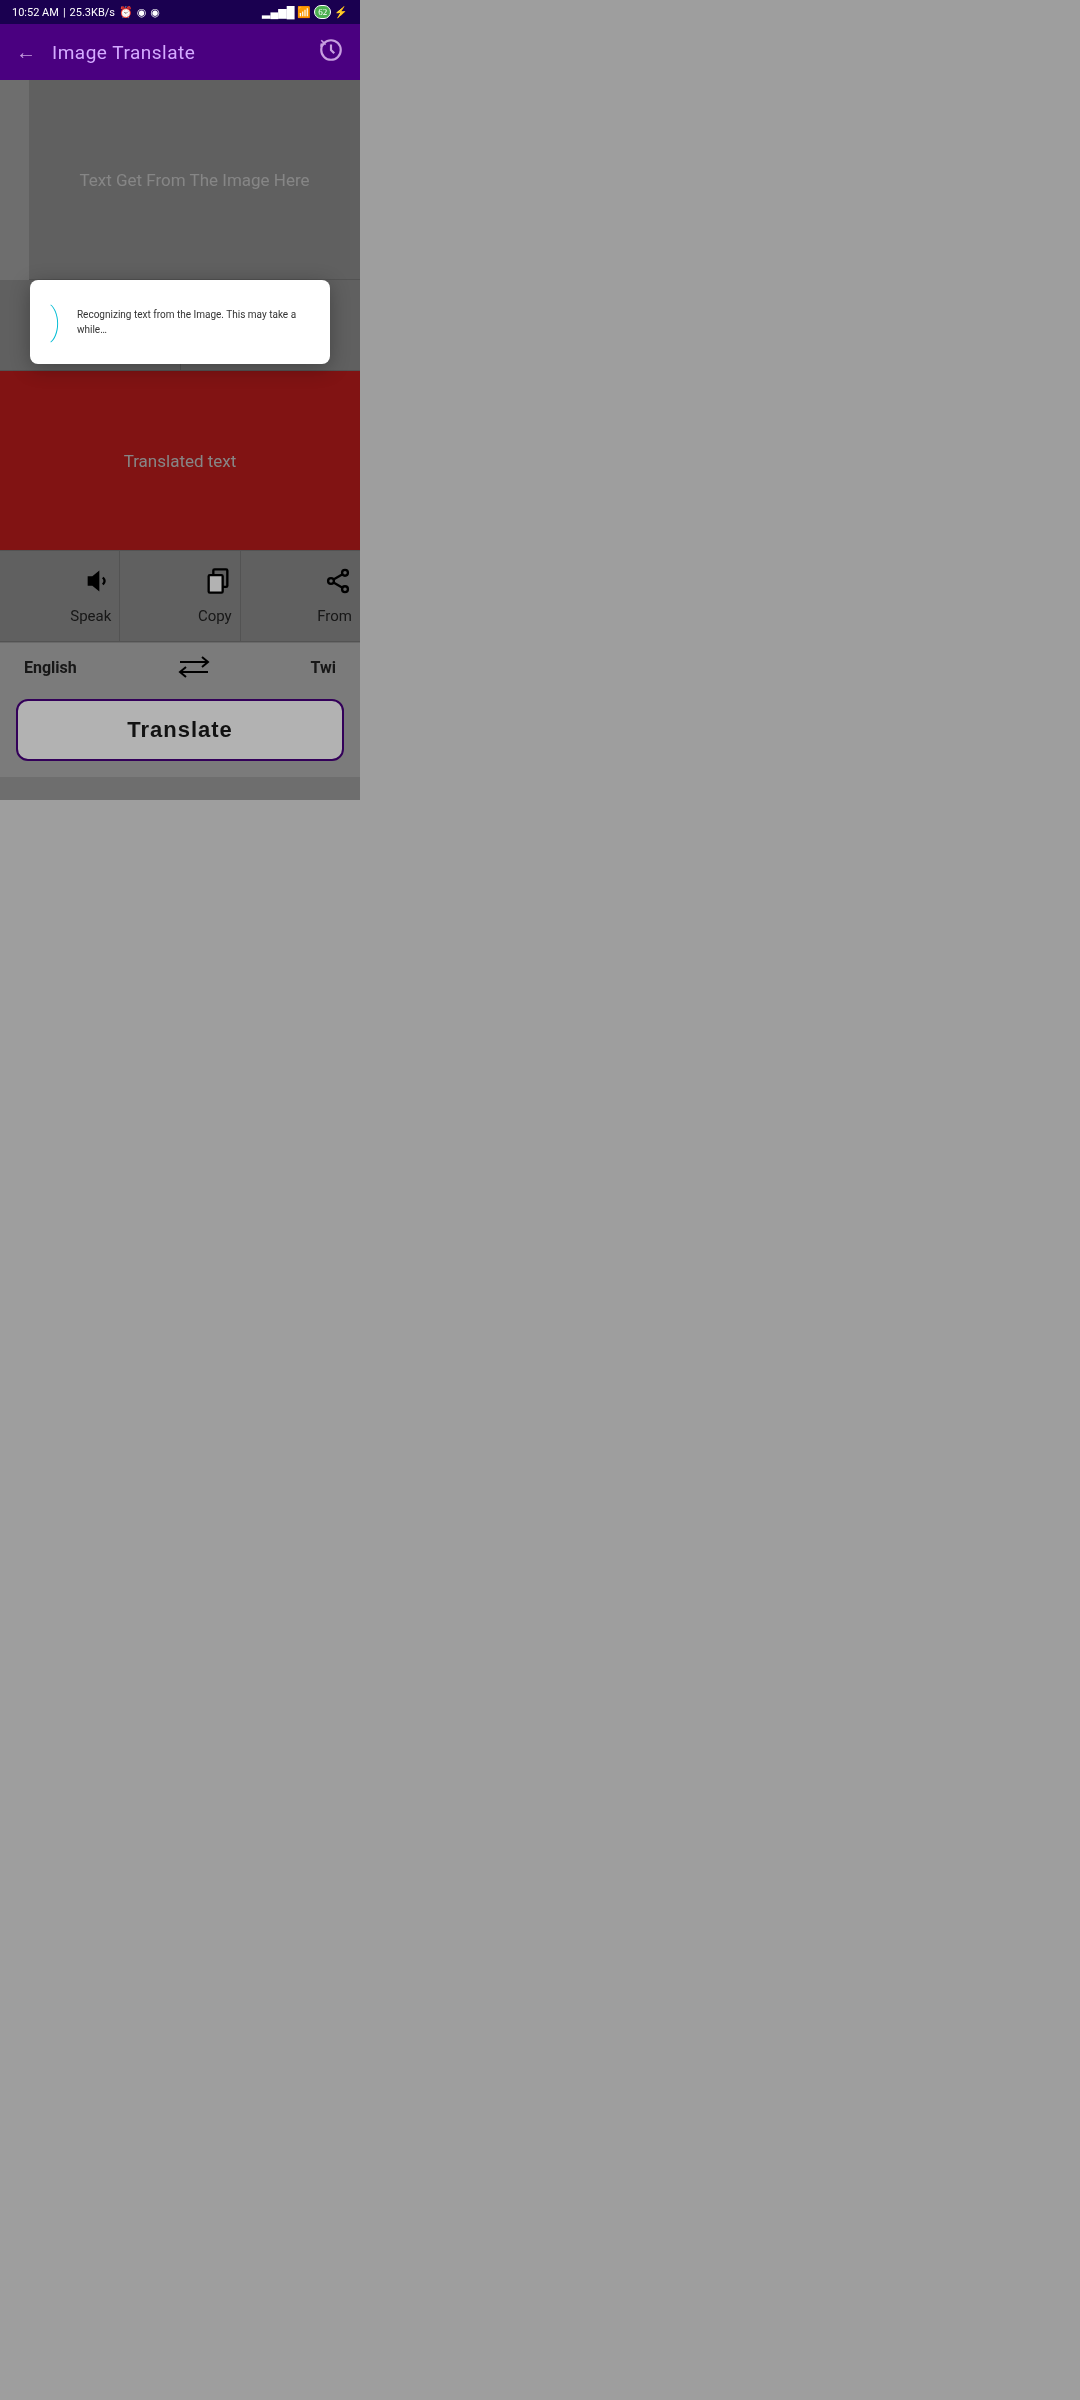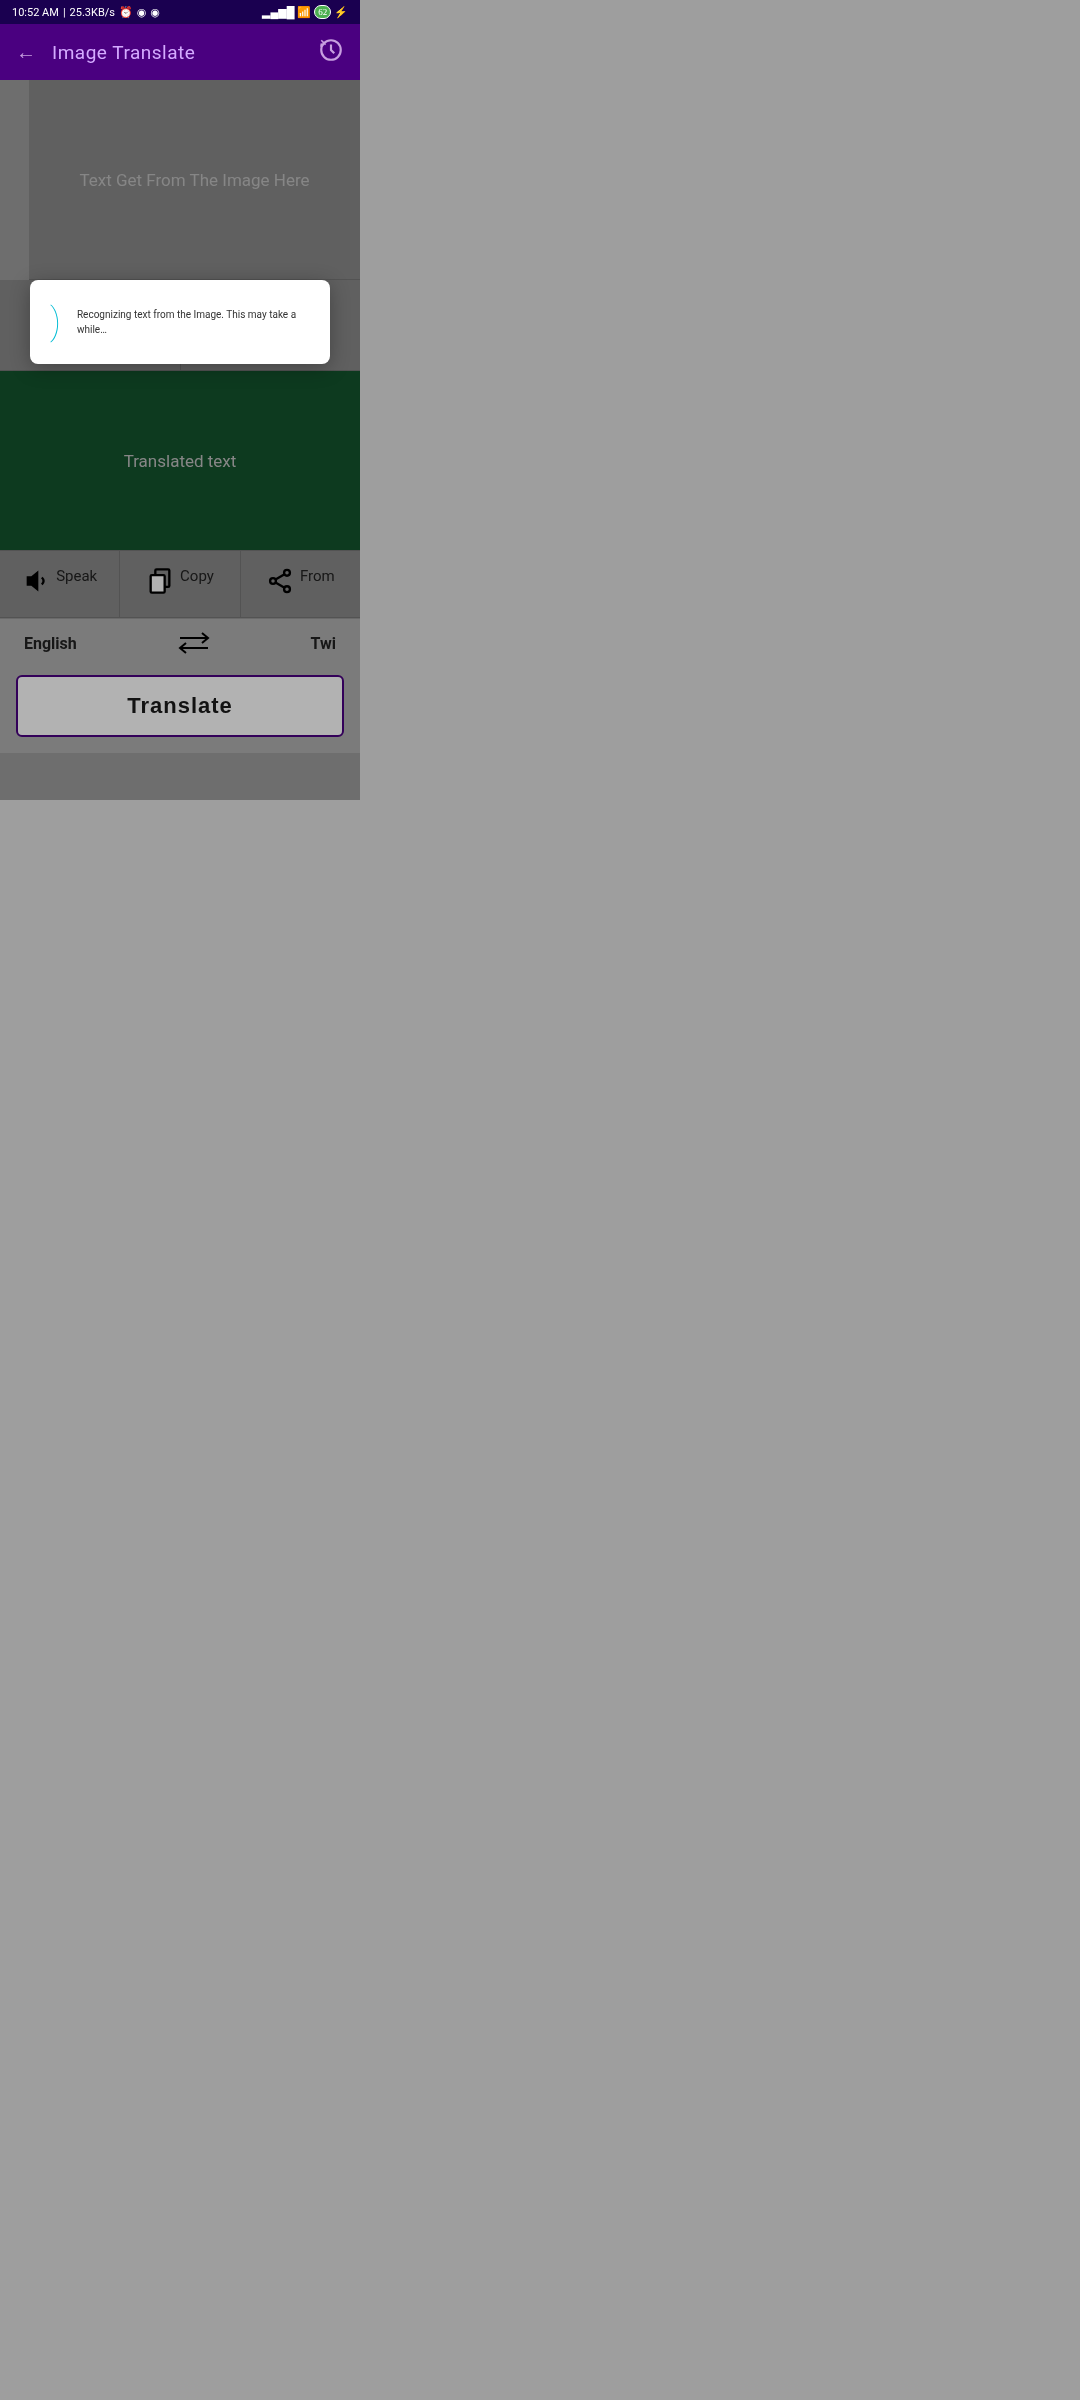--- a/index.html
+++ b/index.html
@@ -172,21 +172,21 @@
     }
 
     .loading-text {
       font-size: 10px;
       color: #333;
       line-height: 1.5;
     }
 
     
     .translated-area {
-      background: #14532d;
+      background: #b91c1c;
       min-height: 180px;
       display: flex;
       align-items: center;
       justify-content: center;
       padding: 24px;
       border-bottom: 1px solid #777;
     }
 
     .translated-placeholder {
       color: #c0c0c0;
@@ -196,22 +196,22 @@
 
     
     .bottom-actions-row {
       display: flex;
       border-bottom: 1px solid #777;
     }
 
     .bottom-action-btn {
       flex: 1;
       display: flex;
-      flex-direction: row;
-      align-items: flex-start;
+      flex-direction: column;
+      align-items: flex-end;
       justify-content: center;
       padding: 16px 8px;
       background: #8a8a8a;
       cursor: pointer;
       gap: 6px;
     }
 
     .bottom-action-btn + .bottom-action-btn {
       border-left: 1px solid #777;
     }
@@ -256,21 +256,21 @@
     .translate-btn-container {
       background: #b0b0b0;
       padding: 8px 16px 16px 16px;
     }
 
     .translate-btn {
       width: 100%;
       padding: 16px;
       background: white;
       border: 2px solid #4a0080;
-      border-radius: 6px;
+      border-radius: 12px;
       font-size: 22px;
       font-weight: bold;
       color: #1a1a1a;
       cursor: pointer;
       letter-spacing: 1px;
     }
 
     
     .icon-image svg,
     .icon-close svg,

